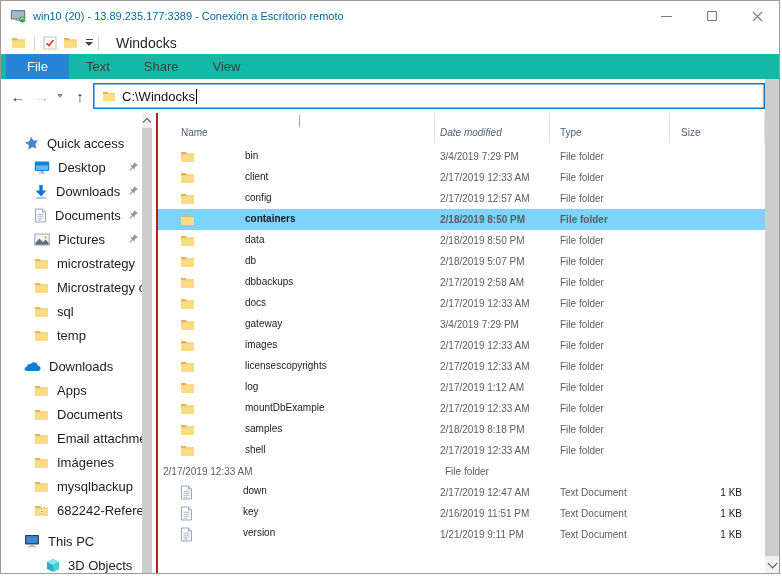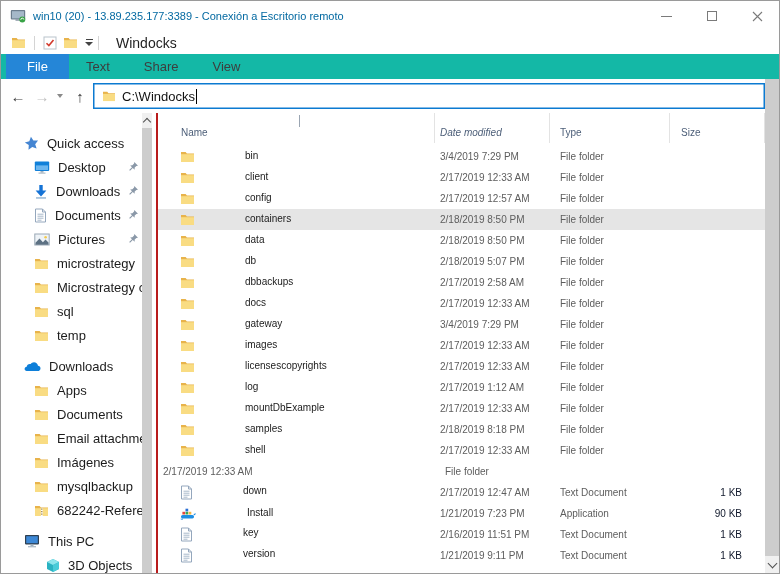--- a/index.html
+++ b/index.html
@@ -66,21 +66,21 @@
   .headers{height:30px;display:grid;grid-template-columns:277px 115px 120px 1fr;color:#4c5e78;position:relative;}
   .hcell{display:flex;align-items:center;border-right:1px solid #e3e3e3;box-sizing:border-box;padding-top:8px;}
   .h-name{padding-left:23px;}
   .h-date{padding-left:5px;font-style:italic;}
   .h-type{padding-left:10px;}
   .h-size{padding-left:11px;border-right:1px solid #e3e3e3;}
   .sortmark{position:absolute;left:141px;top:3px;width:7px;height:7px;}
   .chev-sort{width:5px;height:5px;border-left:1px solid #9aa5b2;border-top:1px solid #9aa5b2;transform:rotate(45deg);}
   .rows{margin-top:3px;}
   .row{height:21px;display:grid;grid-template-columns:277px 115px 120px 1fr;align-items:center;color:#1b1b1b;}
-  .row.sel{background:#e5e5e5;}
+  .row.sel{background:#7dd3fc;font-weight:bold;}
   .c-name{display:flex;align-items:flex-start;padding-left:22px;overflow:hidden;white-space:nowrap;gap:43px;}
   .c-name .ic{margin-right:7px;}
   .c-date{padding-left:5px;color:#5d5d5d;white-space:nowrap;}
   .c-type{padding-left:10px;color:#5d5d5d;white-space:nowrap;}
   .c-size{color:#0f172a;text-align:right;padding-right:23px;white-space:nowrap;}
 
   .vscroll{position:absolute;right:0;top:78px;bottom:0;width:14px;background:#cdcdcd;}
   .vscroll .downbtn{position:absolute;left:0;right:0;bottom:0;height:17px;background:#f0f0f0;display:flex;align-items:center;justify-content:center;}
   .chev-down{width:6px;height:6px;border-right:1px solid #505050;border-bottom:1px solid #505050;transform:rotate(45deg);margin-bottom:3px;}
 </style>
@@ -618,39 +618,20 @@
               </span>
               <span class="fname">down</span>
             </div>
             <div class="c-date">2/17/2019 12:47 AM</div>
             <div class="c-type">Text Document</div>
             <div class="c-size">1 KB</div>
           </div>
           <div class="row">
             <div class="c-name">
               <span class="ic">
-                <svg width="17" height="14" viewBox="0 0 17 14">
-                  <rect x="1" y="8" width="13" height="3.4" rx="1.6" fill="#1e8ee3"></rect>
-                  <path d="M13.8 8.6c1.4-.5 2-1.4 2.2-2-1-.3-1.8 0-2.3.4z" fill="#1e8ee3"></path>
-                  <path d="M2.5 11.3c-.8.6-1.5.6-2 .5.3.6 1 1.2 2.2 1.2z" fill="#1e8ee3"></path>
-                  <rect x="2.4" y="4.8" width="2.7" height="2.7" fill="#e2483d"></rect>
-                  <rect x="5.5" y="4.8" width="2.7" height="2.7" fill="#3aa757"></rect>
-                  <rect x="8.6" y="4.8" width="2.7" height="2.7" fill="#f5b642"></rect>
-                  <rect x="5.5" y="1.7" width="2.7" height="2.7" fill="#2a6fd4"></rect>
-                </svg>
-              </span>
-              <span class="fname">Install</span>
-            </div>
-            <div class="c-date">1/21/2019 7:23 PM</div>
-            <div class="c-type">Application</div>
-            <div class="c-size">90 KB</div>
-          </div>
-          <div class="row">
-            <div class="c-name">
-              <span class="ic">
                 <svg width="13" height="15" viewBox="0 0 13 15">
                   <path d="M1.5 1h7l3 3v10h-10z" fill="#fff" stroke="#94a7bd"></path>
                   <path d="M8.5 1v3h3" fill="none" stroke="#94a7bd"></path>
                   <path d="M3.5 6.2h6M3.5 8.2h6M3.5 10.2h6M3.5 12.2h4" stroke="#9db0c4" stroke-width="0.9"></path>
                 </svg>
               </span>
               <span class="fname">key</span>
             </div>
             <div class="c-date">2/16/2019 11:51 PM</div>
             <div class="c-type">Text Document</div>

